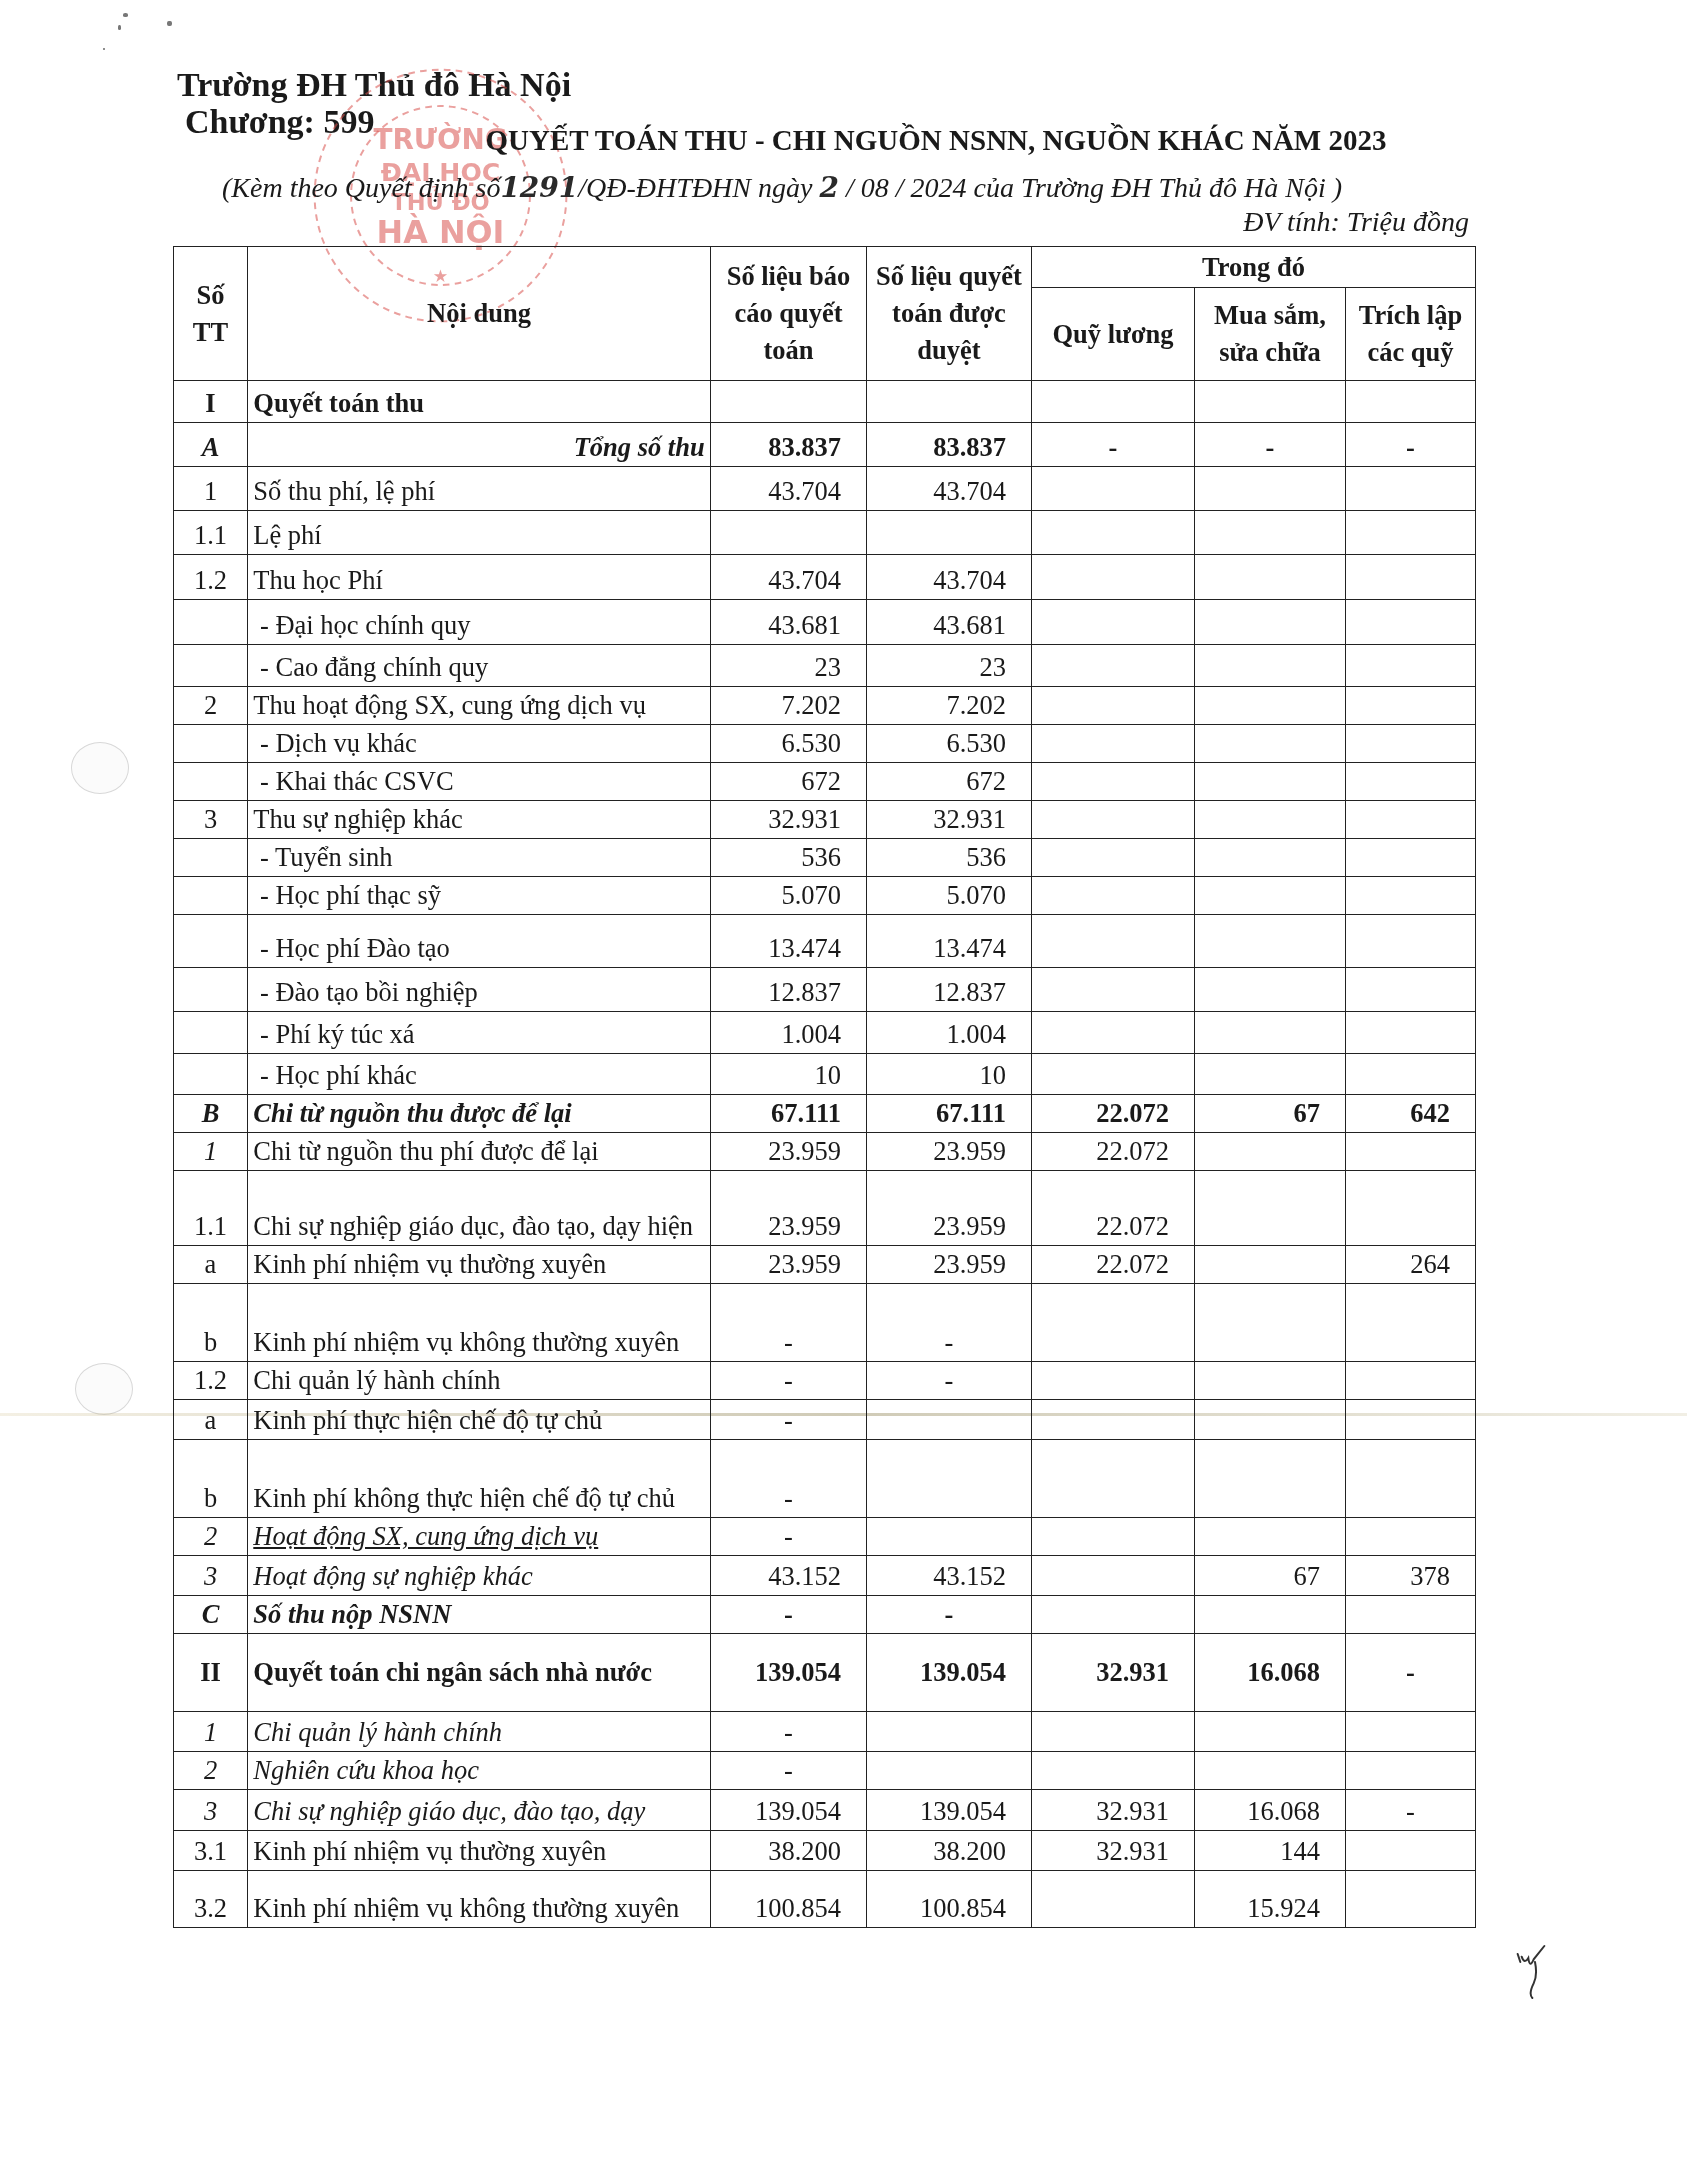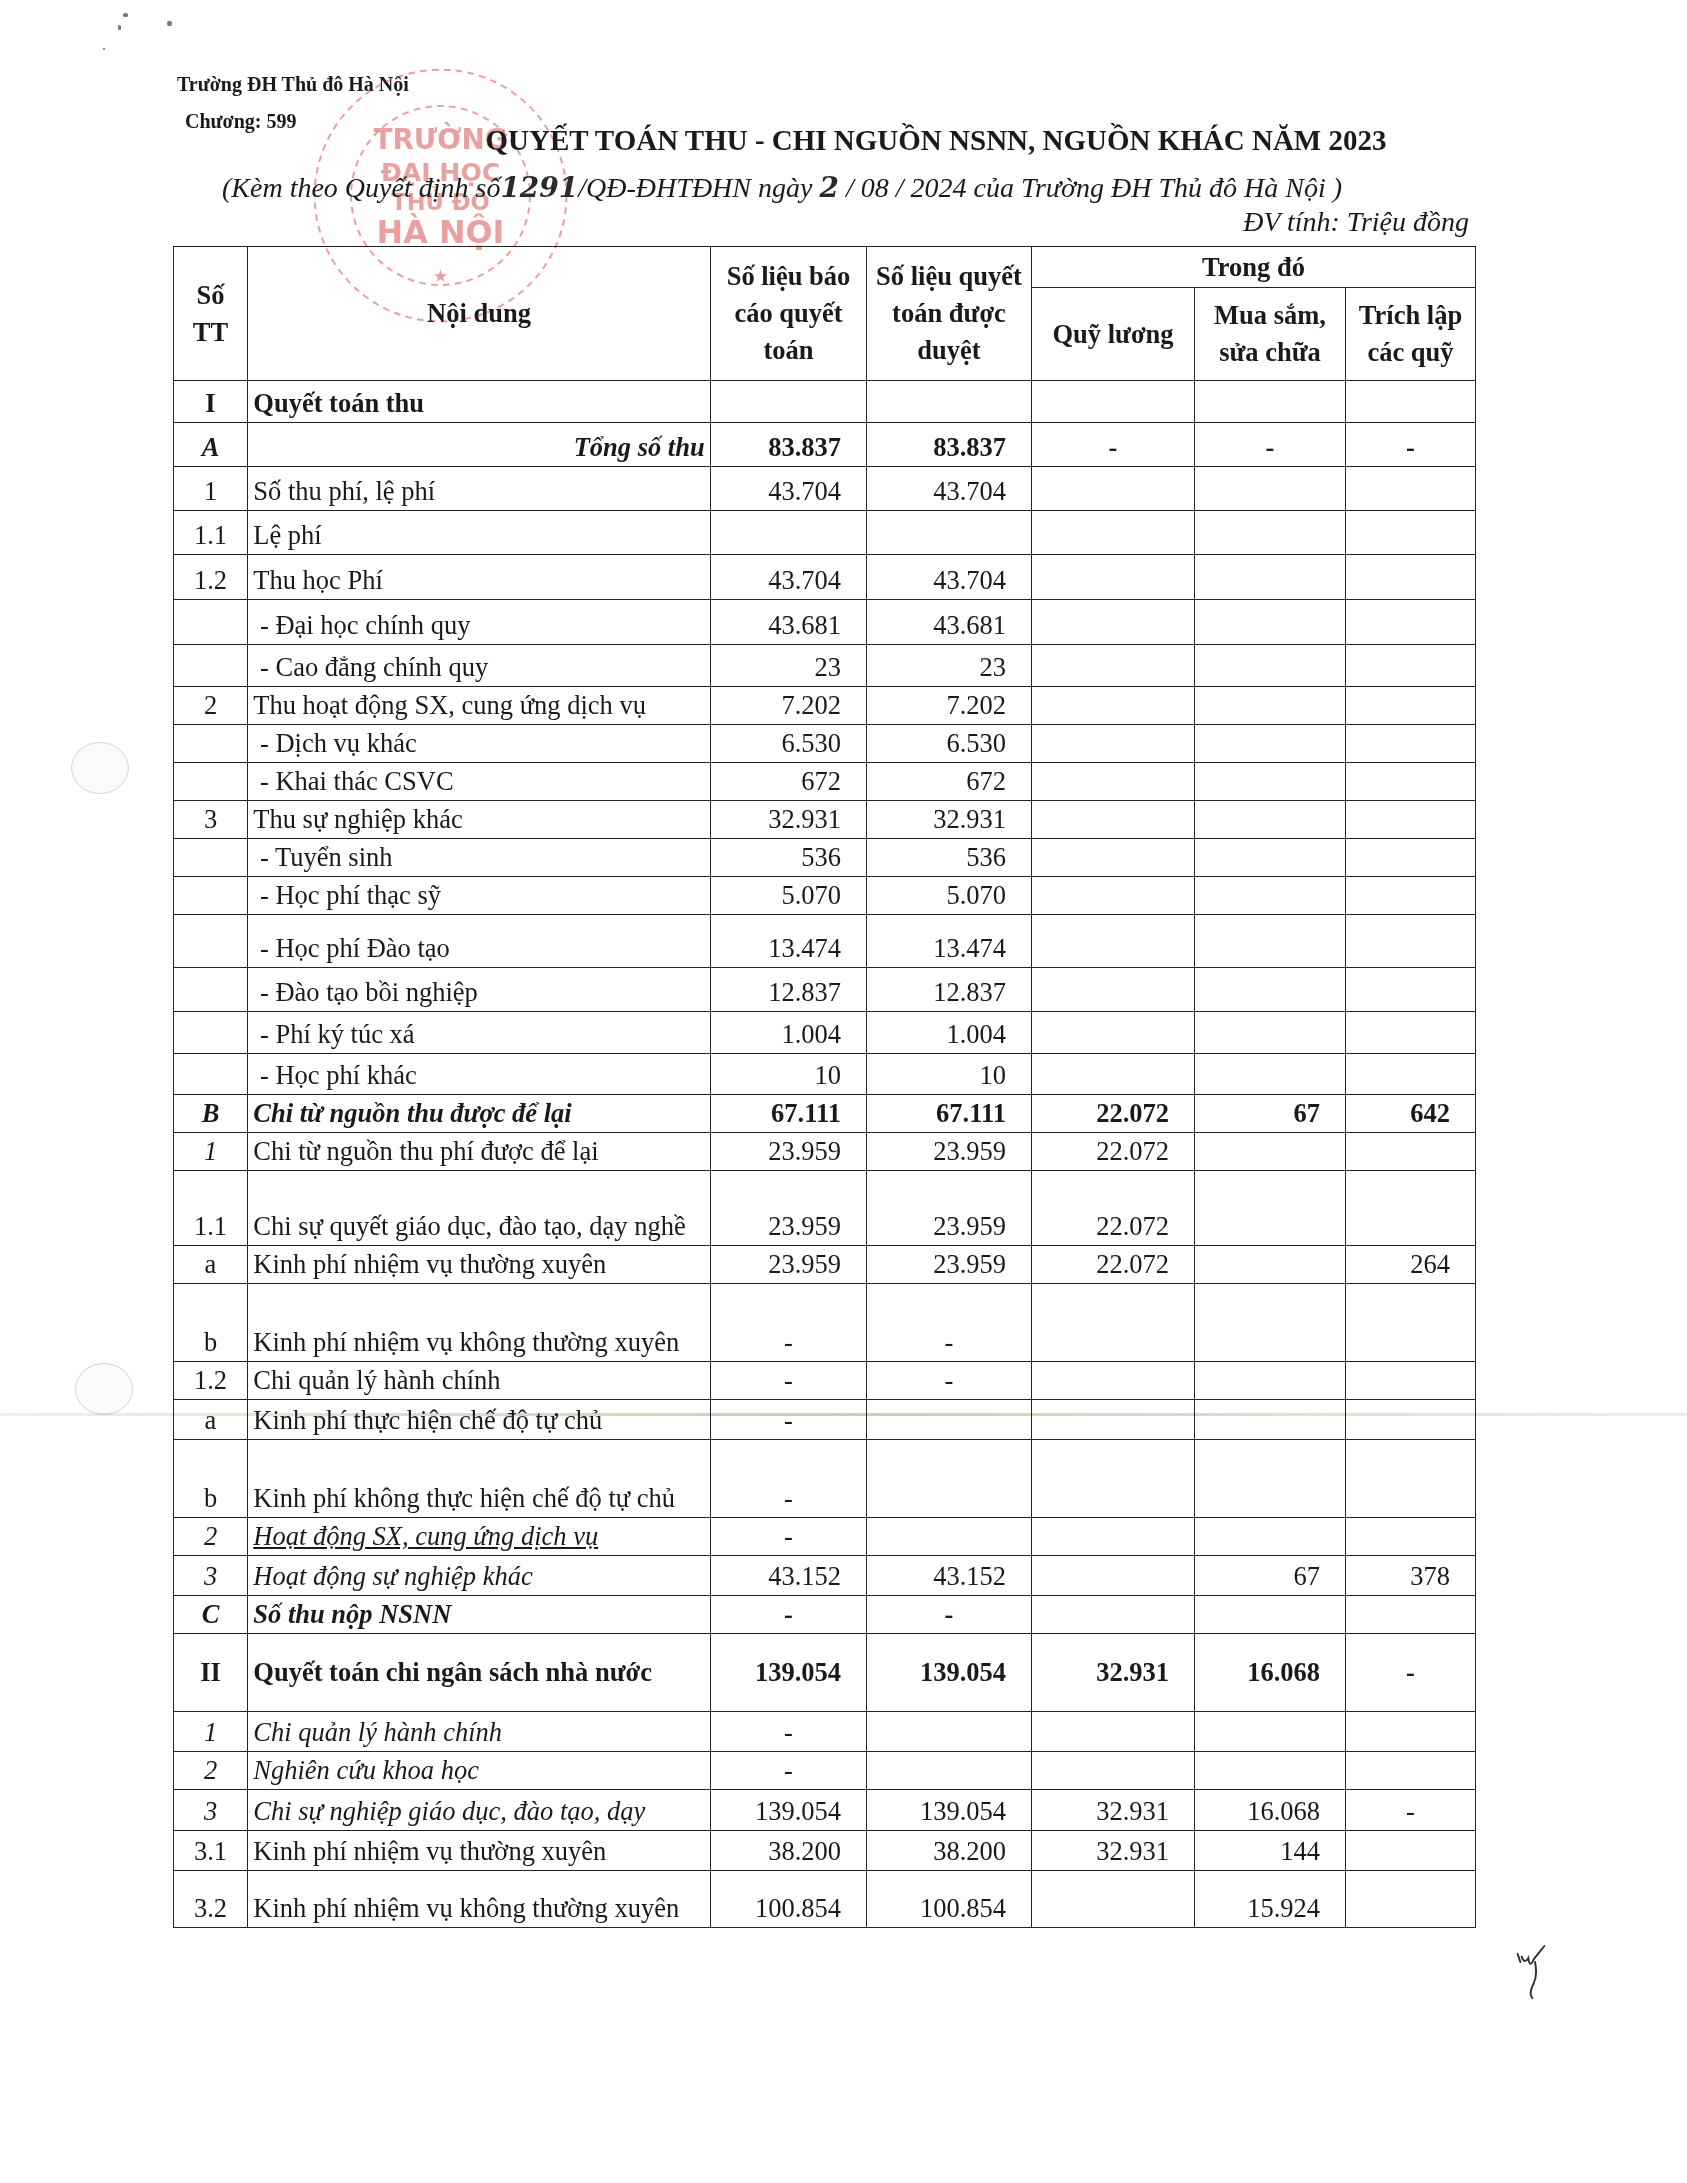--- a/index.html
+++ b/index.html
@@ -1,21 +1,21 @@
 <!DOCTYPE html>
 <html style="font-size:10.6px"><head>
 <meta charset="utf-8">
 <style>
   html, body { margin: 0; padding: 0; background: #ffffff; }
   body { width: 1687px; height: 2183px; position: relative; overflow: hidden;
          font-family: "Liberation Serif", "DejaVu Serif", serif; color: #1a1a1a; }
 
   .speck { position: absolute; background: #777; border-radius: 40%; }
 
-  .org { position: absolute; left: 177px; top: 66px; font-size: 20px; font-weight: bold; line-height: 37px; }
+  .org { position: absolute; left: 177px; top: 66px; font-size: 34px; font-weight: bold; line-height: 37px; }
   .org .ln2 { padding-left: 8px; }
 
   .title { position: absolute; left: 0; width: 1687px; top: 124px; text-align: center;
            font-size: 29px; font-weight: bold; padding-left: 185px; box-sizing: border-box; }
   .subtitle { position: absolute; left: 222px; top: 171px; font-size: 28px; font-style: italic; }
   .subtitle .hand { font-family: "DejaVu Serif", serif; font-style: italic; font-weight: bold; color: #2a2a2a; }
   .unit { position: absolute; right: 218px; top: 206px; font-size: 28px; font-style: italic; }
 
   .stamp { position: absolute; left: 308px; top: 63px; width: 265px; height: 265px; pointer-events: none; }
 
@@ -266,21 +266,21 @@
           <td class="stt" style="font-style: italic;">1</td>
           <td class="content">Chi từ nguồn thu phí được để lại</td>
           <td class="num">23.959</td>
           <td class="num">23.959</td>
           <td class="num">22.072</td>
           <td class="num"></td>
           <td class="num"></td>
         </tr>
         <tr style="height: 75px;">
           <td class="stt">1.1</td>
-          <td class="content">Chi sự quyết giáo dục, đào tạo, dạy nghề</td>
+          <td class="content">Chi sự nghiệp giáo dục, đào tạo, dạy hiện</td>
           <td class="num">23.959</td>
           <td class="num">23.959</td>
           <td class="num">22.072</td>
           <td class="num"></td>
           <td class="num"></td>
         </tr>
         <tr style="height: 38px;">
           <td class="stt">a</td>
           <td class="content">Kinh phí nhiệm vụ thường xuyên</td>
           <td class="num">23.959</td>

